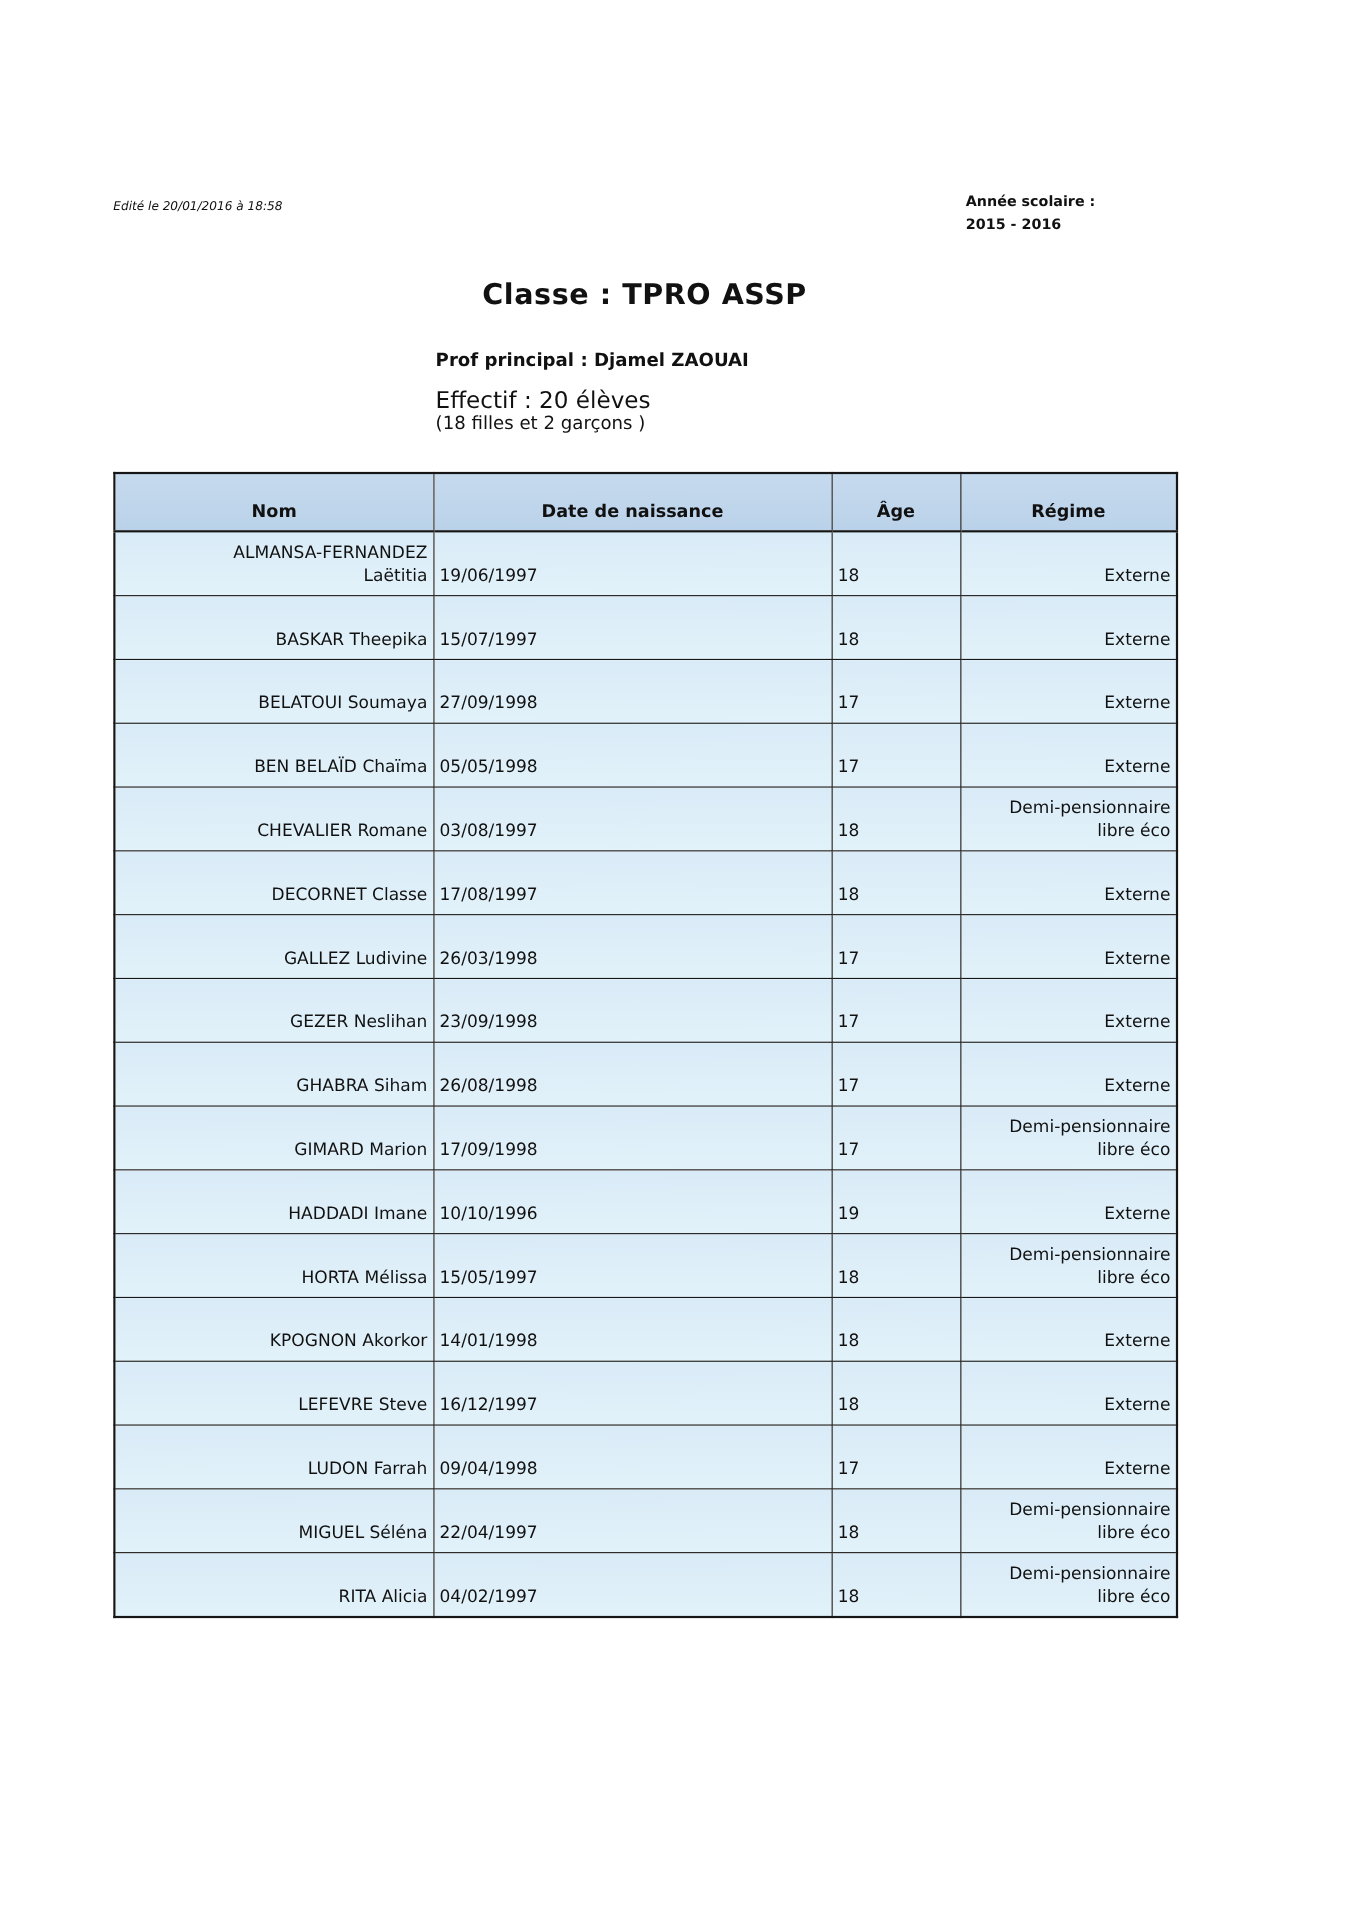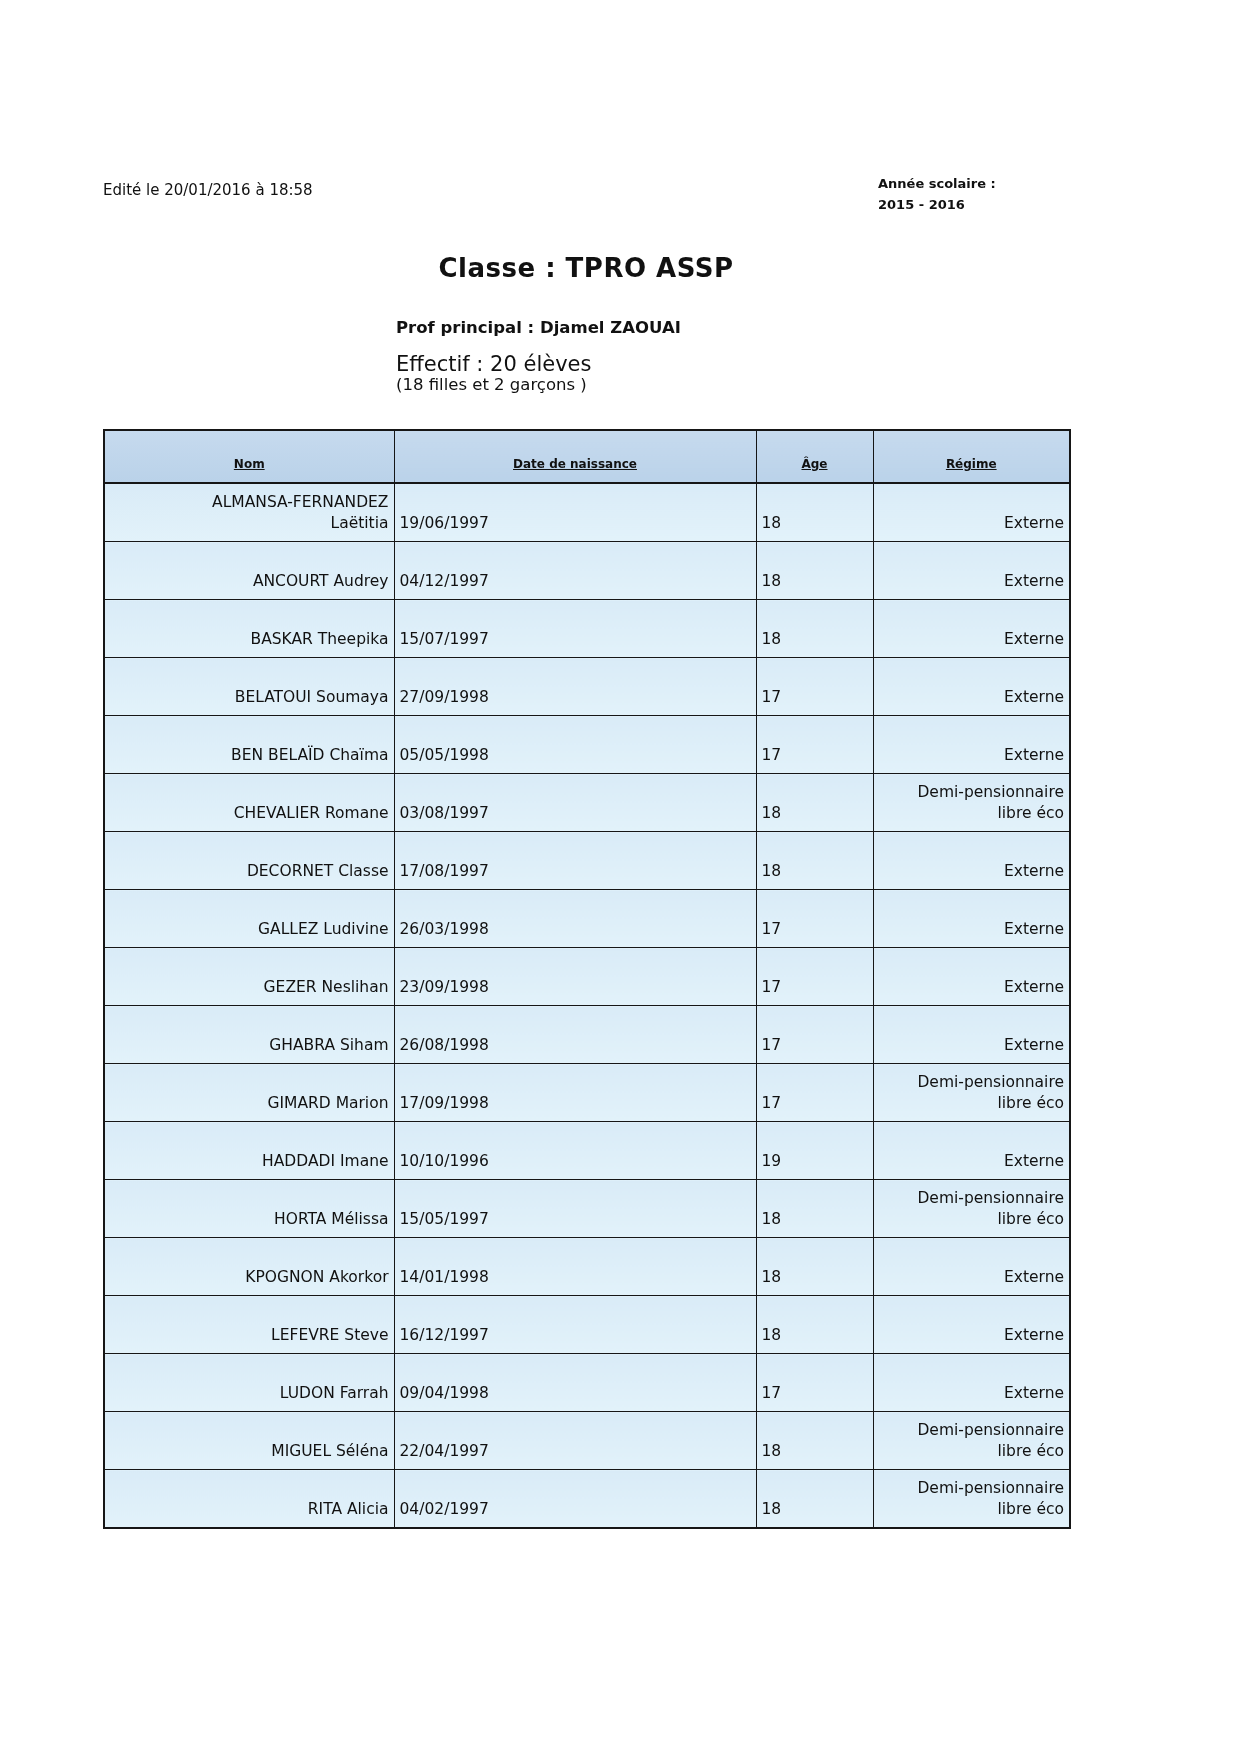--- a/index.html
+++ b/index.html
@@ -9,21 +9,22 @@
     height: 1754px;
     background: #ffffff;
     font-family: "DejaVu Sans", "Liberation Sans", sans-serif;
     color: #111111;
     overflow: hidden;
   }
   .edited-note {
     position: absolute;
     left: 103px;
     top: 181px;
-    font-size: 15px;
+    font-size: 11px;
+    font-style: italic;
   }
   .year-block {
     position: absolute;
     left: 878px;
     top: 157px;
     font-size: 13px;
     font-weight: bold;
     line-height: 21px;
     margin-top: 16px;
   }
@@ -73,22 +74,21 @@
     line-height: 21px;
     white-space: pre-line;
     overflow: hidden;
   }
   table.students th {
     height: 44px; 
     background: linear-gradient(180deg, #c6daee 0%, #bad2e9 100%);
     font-weight: bold;
     text-align: center;
     border-bottom: 2px solid #161616;
-    font-size: 12px;
-    text-decoration: underline;
+    font-size: 16px;
   }
   table.students td {
     height: 50px; 
     background: linear-gradient(180deg, #d9ebf7 0%, #e2f2fa 100%);
   }
   td.left  { text-align: right; }
   td.center{ text-align: left; }
 </style>
 </head>
 <body>
@@ -127,26 +127,20 @@
     </thead>
     <tbody>
         <tr>
           <td class="left">ALMANSA-FERNANDEZ
 Laëtitia</td>
           <td class="center">19/06/1997</td>
           <td class="center">18</td>
           <td class="left">Externe</td>
         </tr>
         <tr>
-          <td class="left">ANCOURT Audrey</td>
-          <td class="center">04/12/1997</td>
-          <td class="center">18</td>
-          <td class="left">Externe</td>
-        </tr>
-        <tr>
           <td class="left">BASKAR Theepika</td>
           <td class="center">15/07/1997</td>
           <td class="center">18</td>
           <td class="left">Externe</td>
         </tr>
         <tr>
           <td class="left">BELATOUI Soumaya</td>
           <td class="center">27/09/1998</td>
           <td class="center">17</td>
           <td class="left">Externe</td>

